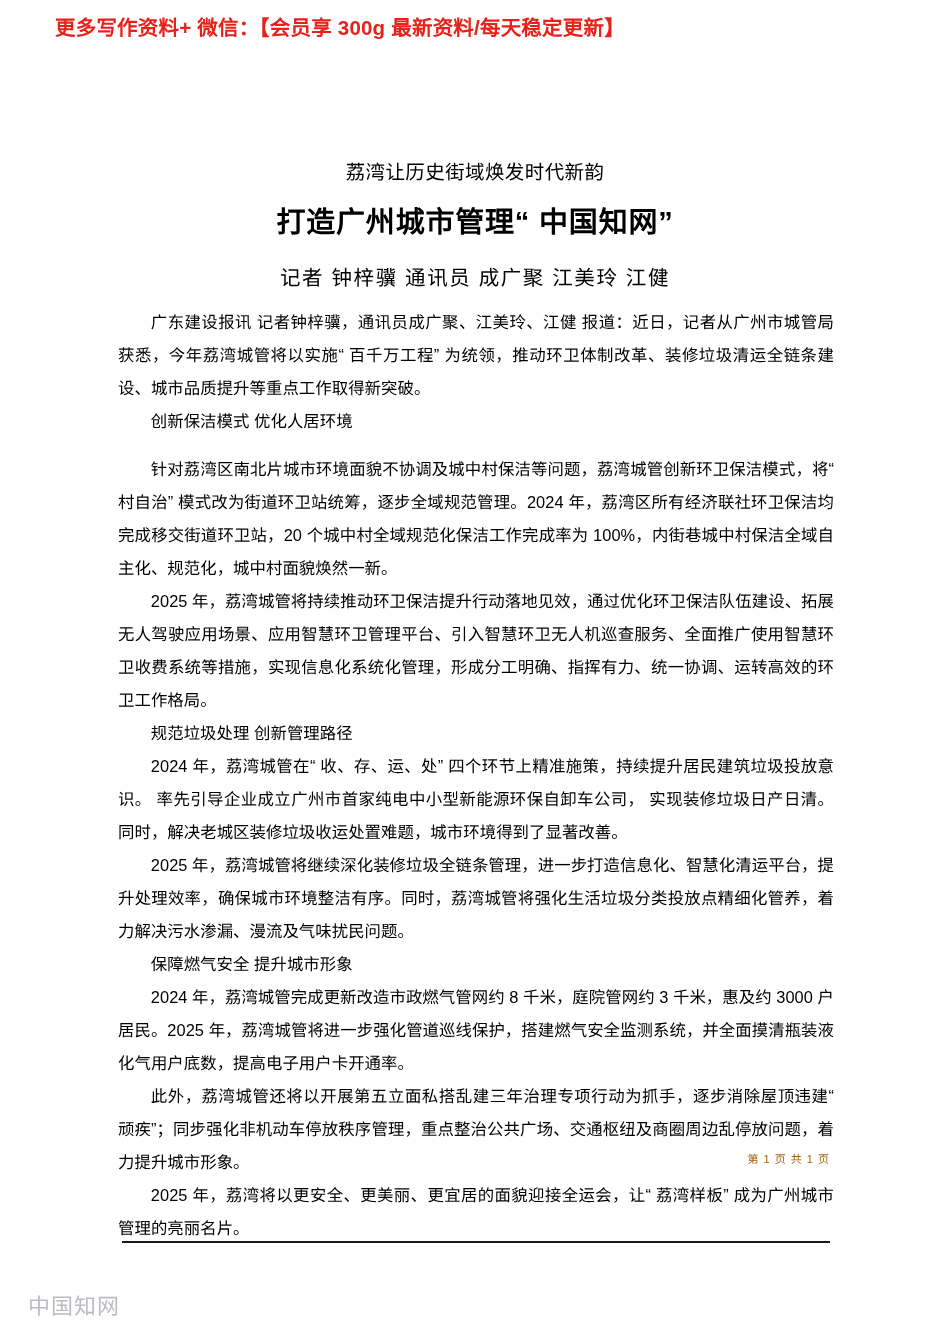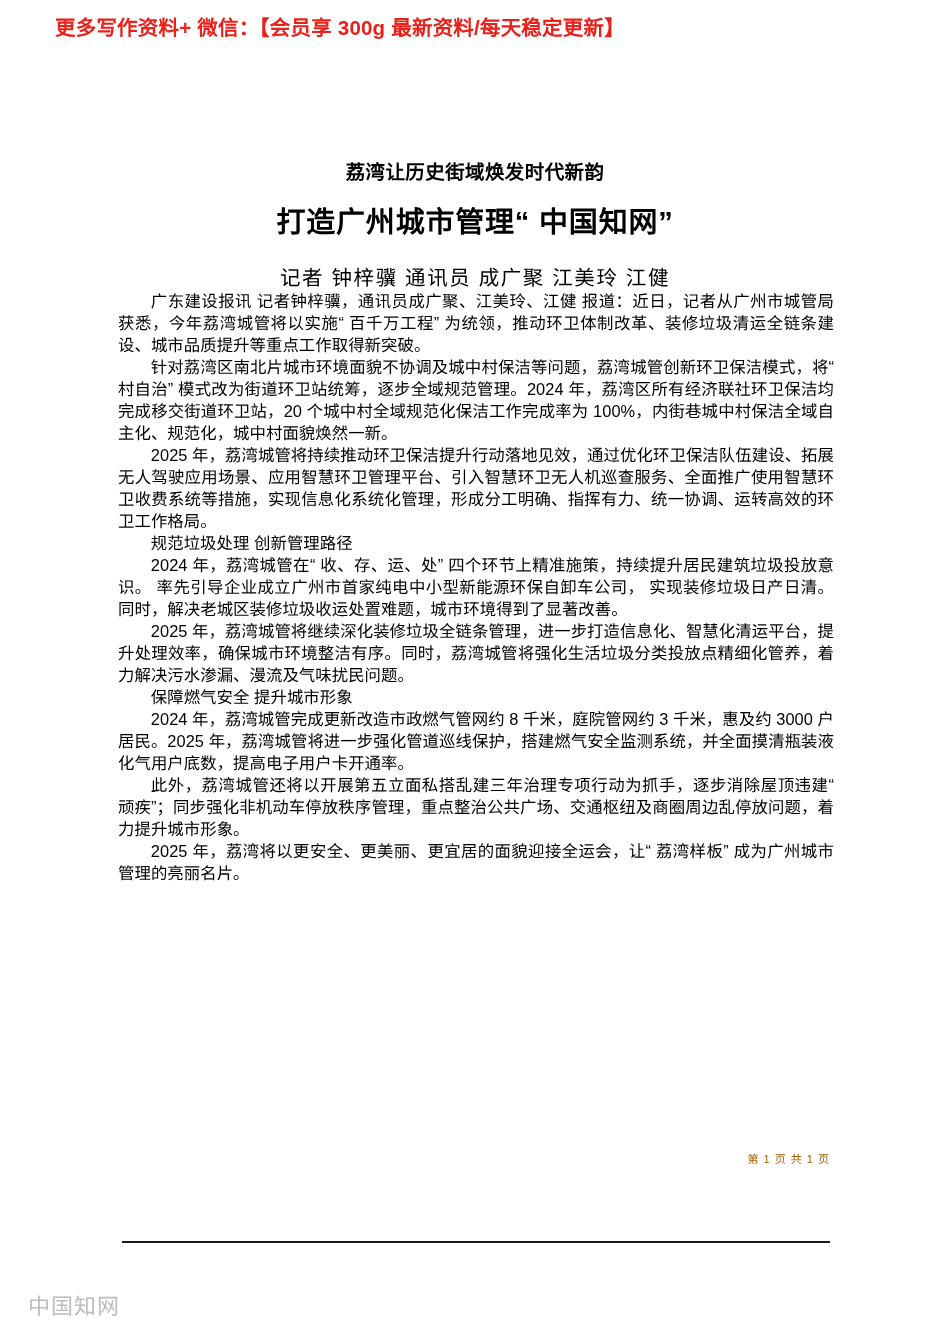--- a/index.html
+++ b/index.html
@@ -53,21 +53,21 @@
   
   .headline-block {
     position: absolute;
     left: 120px;
     top: 158px;
     width: 710px;
     text-align: center;
   }
   .shoulder-title {
     font-size: 19.5px;
-    font-weight: bold;
+    font-weight: normal;
     line-height: 1.45;
     letter-spacing: 0.4px;
     margin: 0 0 18px 0;
   }
   .main-title {
     font-size: 29px;
     font-weight: bold;
     line-height: 1.3;
     letter-spacing: 0.8px;
     margin: 0 0 22px 0;
@@ -77,24 +77,24 @@
     font-weight: normal;
     line-height: 1.4;
     letter-spacing: 1.6px;
     margin: 0;
   }
 
   
   .article-body {
     position: absolute;
     left: 118px;
-    top: 290px;
+    top: 306px;
     width: 716px;
     font-size: 16.4px;
-    line-height: 22px;
+    line-height: 33px;
     text-align: justify;
     text-justify: inter-ideograph;
     letter-spacing: 0.05px;
   }
   .article-body p {
     margin: 0;
     text-indent: 2em;
   }
   .article-body p.subhead {
     text-indent: 2em;
@@ -159,20 +159,21 @@
 
 
   <div class="headline-block">
     <h2 class="shoulder-title">荔湾让历史街域焕发时代新韵</h2>
     <h1 class="main-title">打造广州城市管理“ 中国知网”</h1>
     <div class="byline">记者 钟梓骥 通讯员 成广聚 江美玲 江健</div>
   </div>
 
   <div class="article-body" id="article-body">
       <p>广东建设报讯 记者钟梓骥，通讯员成广聚、江美玲、江健 报道：近日，记者从广州市城管局获悉，今年荔湾城管将以实施“ 百千万工程” 为统领，推动环卫体制改革、装修垃圾清运全链条建设、城市品质提升等重点工作取得新突破。</p>
+      <p class="subhead gap-after">创新保洁模式  优化人居环境</p>
       <p>针对荔湾区南北片城市环境面貌不协调及城中村保洁等问题，荔湾城管创新环卫保洁模式，将“ 村自治” 模式改为街道环卫站统筹，逐步全域规范管理。2024 年，荔湾区所有经济联社环卫保洁均完成移交街道环卫站，20 个城中村全域规范化保洁工作完成率为 100%，内街巷城中村保洁全域自主化、规范化，城中村面貌焕然一新。</p>
       <p>2025 年，荔湾城管将持续推动环卫保洁提升行动落地见效，通过优化环卫保洁队伍建设、拓展无人驾驶应用场景、应用智慧环卫管理平台、引入智慧环卫无人机巡查服务、全面推广使用智慧环卫收费系统等措施，实现信息化系统化管理，形成分工明确、指挥有力、统一协调、运转高效的环卫工作格局。</p>
       <p class="subhead">规范垃圾处理  创新管理路径</p>
       <p>2024 年，荔湾城管在“ 收、存、运、处” 四个环节上精准施策，持续提升居民建筑垃圾投放意识。 率先引导企业成立广州市首家纯电中小型新能源环保自卸车公司， 实现装修垃圾日产日清。同时，解决老城区装修垃圾收运处置难题，城市环境得到了显著改善。</p>
       <p>2025 年，荔湾城管将继续深化装修垃圾全链条管理，进一步打造信息化、智慧化清运平台，提升处理效率，确保城市环境整洁有序。同时，荔湾城管将强化生活垃圾分类投放点精细化管养，着力解决污水渗漏、漫流及气味扰民问题。</p>
       <p class="subhead">保障燃气安全  提升城市形象</p>
       <p>2024 年，荔湾城管完成更新改造市政燃气管网约 8 千米，庭院管网约 3 千米，惠及约 3000 户居民。2025 年，荔湾城管将进一步强化管道巡线保护，搭建燃气安全监测系统，并全面摸清瓶装液化气用户底数，提高电子用户卡开通率。</p>
       <p>此外，荔湾城管还将以开展第五立面私搭乱建三年治理专项行动为抓手，逐步消除屋顶违建“ 顽疾”；同步强化非机动车停放秩序管理，重点整治公共广场、交通枢纽及商圈周边乱停放问题，着力提升城市形象。</p>
       <p>2025 年，荔湾将以更安全、更美丽、更宜居的面貌迎接全运会，让“ 荔湾样板” 成为广州城市管理的亮丽名片。</p>
     </div>

